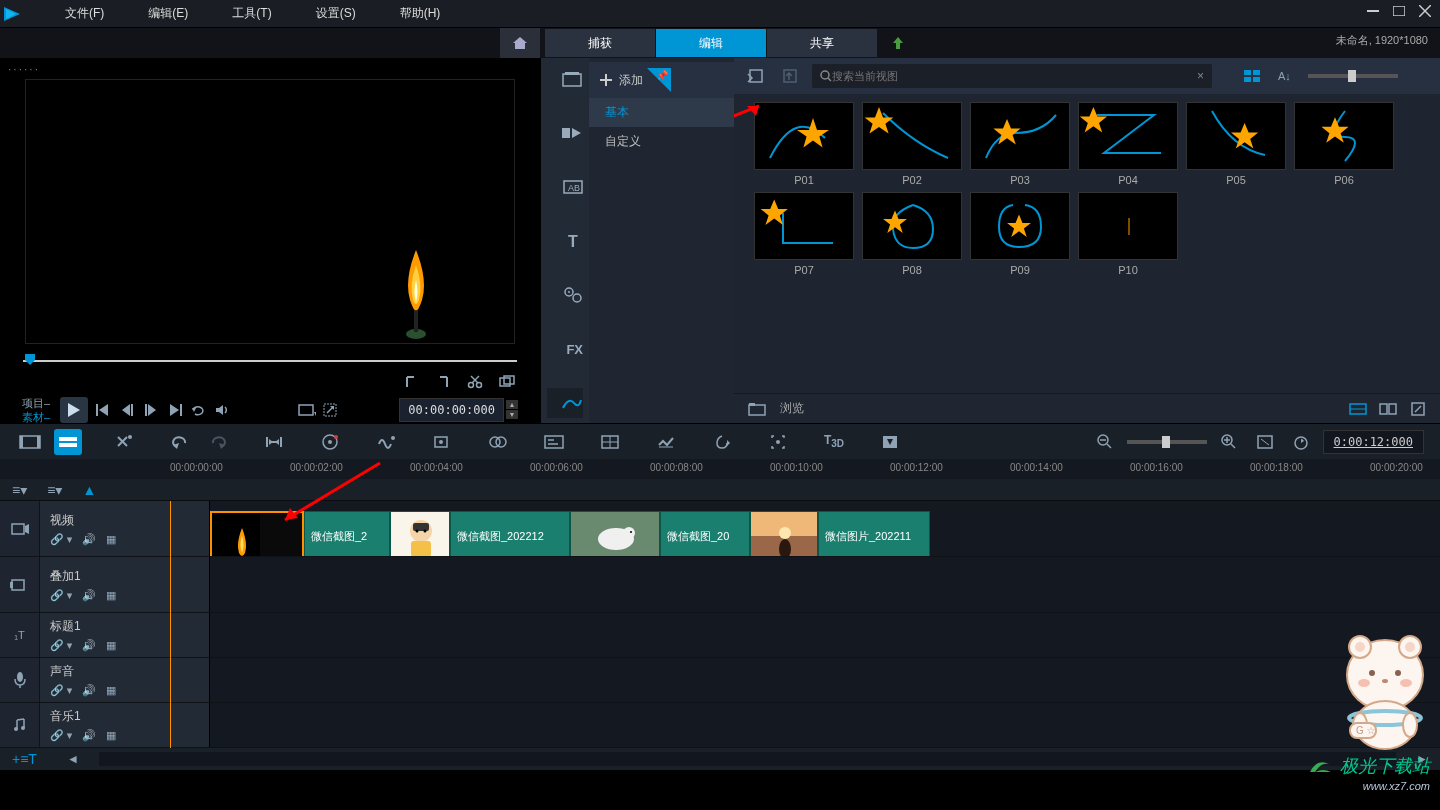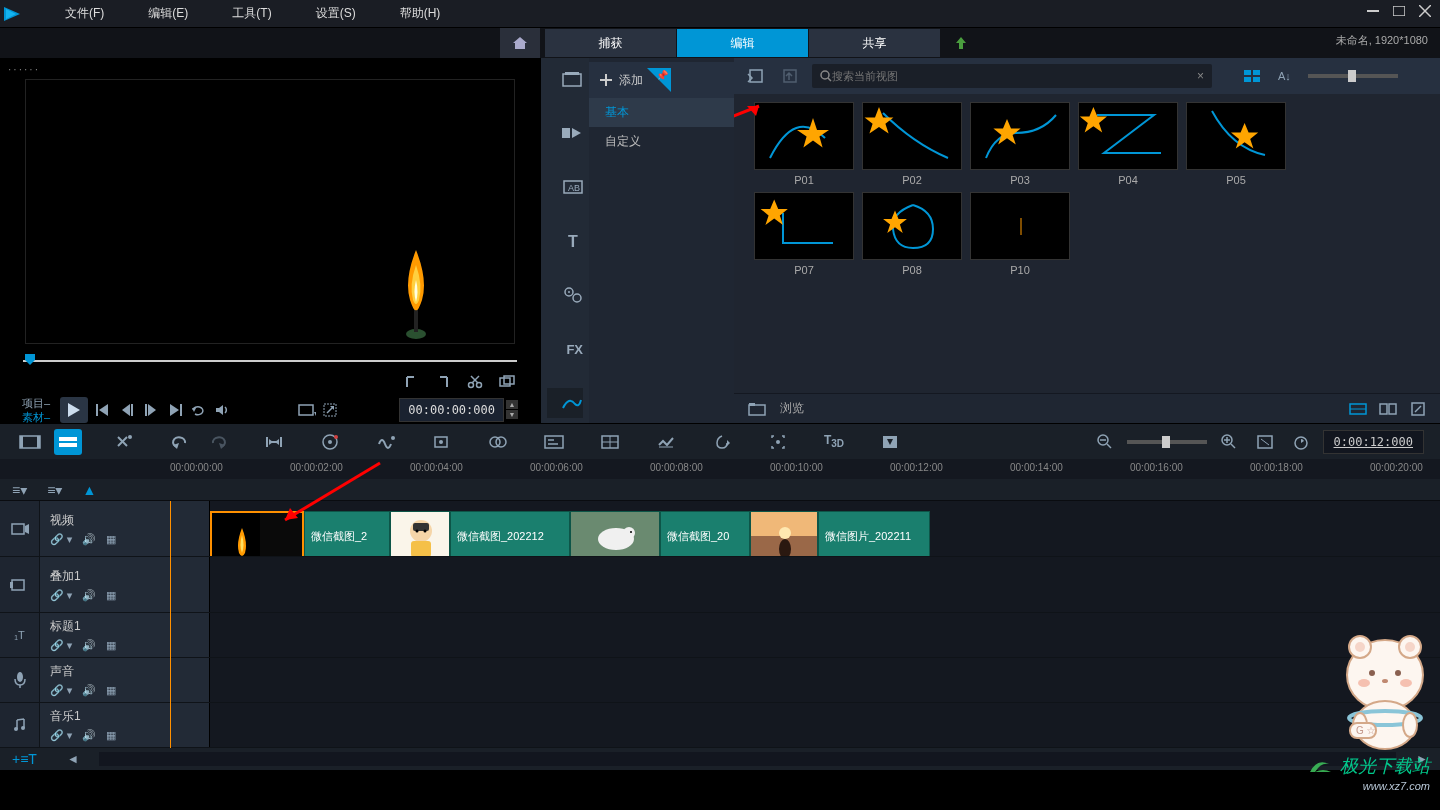--- a/index.html
+++ b/index.html
@@ -12,21 +12,21 @@
 .menu-item { color: #ddd; margin-right: 18px; cursor: pointer; font-size: 12px; }
 
 
 .win-controls { position: absolute; right: 8px; top: 4px; display: flex; gap: 12px; }
 .win-btn { width: 14px; height: 14px; cursor: pointer; color: #ccc; display:flex; align-items:center; justify-content:center;}
 
 
 .tabs-row { height: 30px; background: #111318; display: flex; align-items: center; }
 .home-btn { width: 40px; height: 30px; display: flex; align-items: center; justify-content: center; background: #2a2f3a; margin-left:500px; cursor:pointer; }
 .main-tabs { display: flex; margin-left: 5px; }
-.main-tab { width: 131px; height: 28px; display: flex; align-items: center; justify-content: center; color: #fff; cursor: pointer; background:#2a3240; margin-right:1px;}
+.main-tab { width: 110px; height: 28px; display: flex; align-items: center; justify-content: center; color: #fff; cursor: pointer; background:#2a3240; margin-right:1px;}
 .main-tab.active { background: #0096d6; }
 .upload-btn { width: 36px; height: 28px; display: flex; align-items:center; justify-content:center; margin-left:2px; cursor:pointer;}
 .doc-info { position: absolute; right: 12px; top: 33px; color: #aaa; font-size: 11px; }
 
 
 .main-area { display: flex; height: 365px; }
 
 
 .preview-panel { width: 540px; background: #000; position: relative; padding: 6px 8px;}
 .preview-title { color: #888; font-size: 10px; margin-bottom:4px; letter-spacing:2px;}
@@ -434,35 +434,49 @@
                   </svg></div>
                 <div class="thumb-label">P04</div>
               </div>
             <div class="thumb">
                 <div class="thumb-img"><svg width="100" height="68">
                     <path class="curve" d="M25 8 Q 45 45 78 52"></path>
                     <polygon points="72,40 77,52 89,52 79,60 83,72 72,64 61,72 65,60 55,52 67,52" fill="#ffa500" transform="translate(0,-12) scale(0.8)"></polygon>
                   </svg></div>
                 <div class="thumb-label">P05</div>
               </div>
+            <div class="thumb">
+                <div class="thumb-img"><svg width="100" height="68">
+                    <path class="curve" d="M50 8 Q 30 34 50 34 Q 70 34 50 58"></path>
+                    <polygon points="50,24 55,36 67,36 57,44 61,56 50,48 39,56 43,44 33,36 45,36" fill="#ffa500" transform="translate(0,-5) scale(0.8)"></polygon>
+                  </svg></div>
+                <div class="thumb-label">P06</div>
+              </div>
           </div>
           <div class="thumb-row">
             <div class="thumb">
                 <div class="thumb-img"><svg width="100" height="68">
                     <path class="curve" d="M28 20 L 28 50 L 78 50"></path>
                     <polygon points="24,8 29,20 41,20 31,28 35,40 24,32 13,40 17,28 7,20 19,20" fill="#ffa500" transform="scale(0.8)"></polygon>
                   </svg></div>
                 <div class="thumb-label">P07</div>
               </div>
             <div class="thumb">
                 <div class="thumb-img"><svg width="100" height="68">
                     <path class="curve" d="M50 12 Q 28 20 30 36 Q 32 55 50 55 Q 70 55 70 36 Q 70 18 50 12"></path>
                     <polygon points="50,45 55,57 67,57 57,65 61,77 50,69 39,77 43,65 33,57 45,57" fill="#ffa500" transform="translate(-3,-14) scale(0.7)"></polygon>
                   </svg></div>
                 <div class="thumb-label">P08</div>
+              </div>
+            <div class="thumb">
+                <div class="thumb-img"><svg width="100" height="68">
+                    <path class="curve" d="M42 12 Q 28 14 28 34 Q 28 54 48 54 Q 70 54 70 34 Q 70 14 54 12"></path>
+                    <polygon points="60,45 65,57 77,57 67,65 71,77 60,69 49,77 53,65 43,57 55,57" fill="#ffa500" transform="translate(6,-10) scale(0.7)"></polygon>
+                  </svg></div>
+                <div class="thumb-label">P09</div>
               </div>
             <div class="thumb">
                 <div class="thumb-img"><svg width="100" height="68">
                     <line x1="50" y1="25" x2="50" y2="42" stroke="#ff9a00" stroke-width="1"></line>
                   </svg></div>
                 <div class="thumb-label">P10</div>
               </div>
           </div>
         </div>
         <div class="lib-bottom" style="position:relative;">

